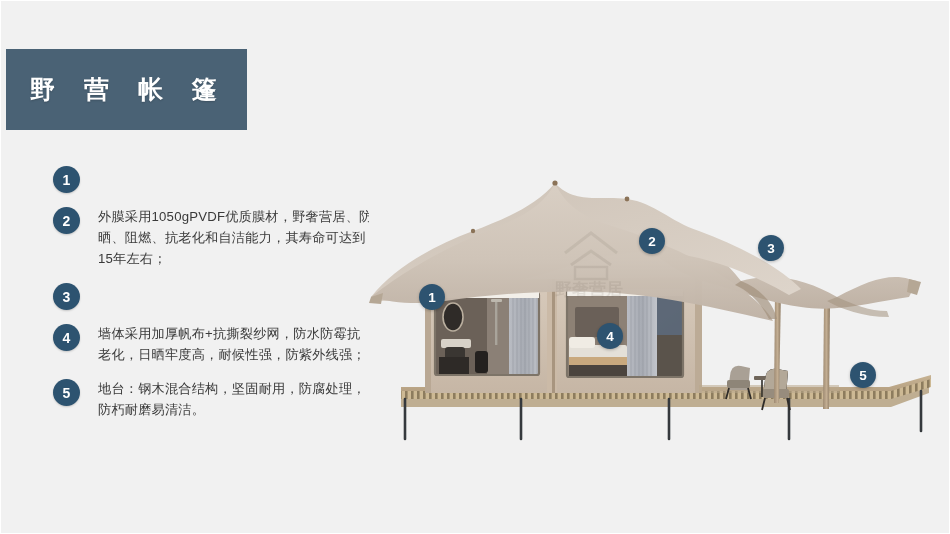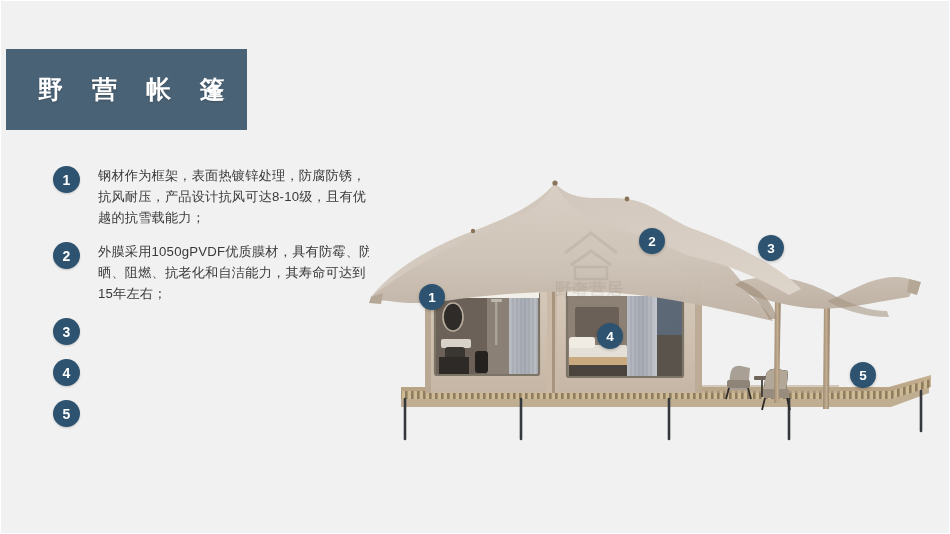--- a/index.html
+++ b/index.html
@@ -28,21 +28,21 @@
   
   .title-banner {
     position: absolute;
     left: 5px;
     top: 48px;
     width: 241px;
     height: 81px;
     background: #4a6275;
     display: flex;
     align-items: center;
-    padding-left: 32px;
+    padding-left: 24px;
   }
   .title-text {
     color: #ffffff;
     font-size: 25px;
     font-weight: bold;
     letter-spacing: 11px;
     white-space: nowrap;
     text-shadow: 0 1px 2px rgba(0,0,0,.18);
   }
 
@@ -121,38 +121,39 @@
 <div class="slide">
 
   <div class="title-banner">
     <div class="title-text">野 营 帐 篷</div>
   </div>
 
   <div class="feature-list">
 
     <div class="feature-item">
       <div class="badge">1</div>
-      <div class="feature-text">钢材作为框架，表面热镀锌处理，防腐防锈，抗风耐压，产品设计抗风可达8-10级，且有优越的抗雪载能力；</div>
     </div>
 
     <div class="feature-item">
       <div class="badge">2</div>
-      <div class="feature-text">外膜采用1050gPVDF优质膜材，具有防霉、防晒、阻燃、抗老化和自洁能力，其寿命可达到15年左右；</div>
+      <div class="feature-text">外膜采用1050gPVDF优质膜材，野奢营居、防晒、阻燃、抗老化和自洁能力，其寿命可达到15年左右；</div>
     </div>
 
     <div class="feature-item">
       <div class="badge">3</div>
     </div>
 
     <div class="feature-item">
       <div class="badge">4</div>
+      <div class="feature-text">墙体采用加厚帆布+抗撕裂纱网，防水防霉抗老化，日晒牢度高，耐候性强，防紫外线强；</div>
     </div>
 
     <div class="feature-item">
       <div class="badge">5</div>
+      <div class="feature-text">地台：钢木混合结构，坚固耐用，防腐处理，防朽耐磨易清洁。</div>
     </div>
 
   </div>
 
   <div class="tent-figure">
     <svg viewBox="0 0 578 300" xmlns="http://www.w3.org/2000/svg">
       <defs>
         <linearGradient id="roofGrad" x1="0" y1="0" x2="0" y2="1">
           <stop offset="0%" stop-color="#d9cfc4"></stop>
           <stop offset="55%" stop-color="#cfc4b8"></stop>

